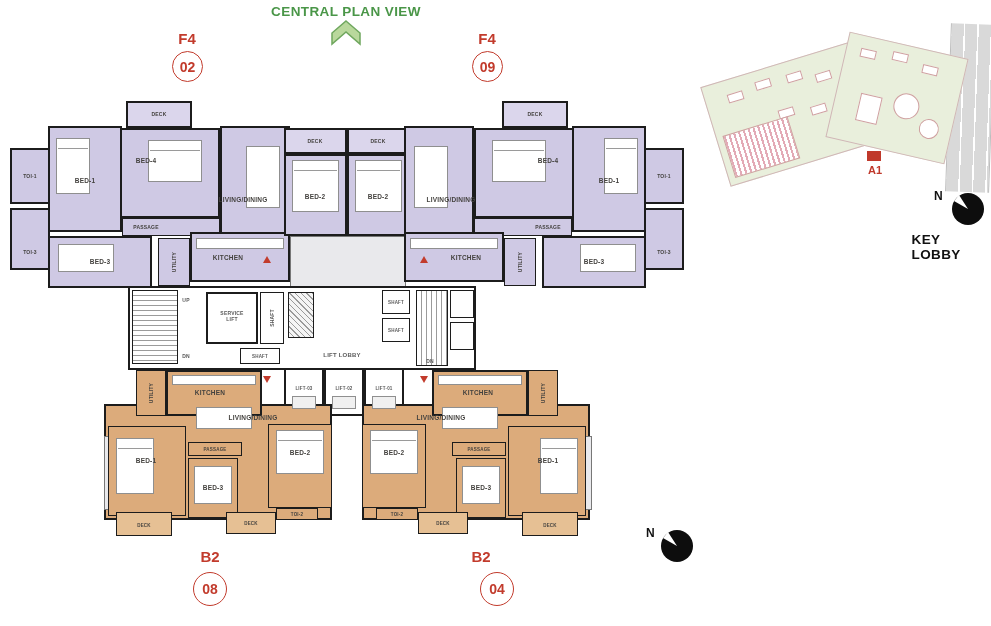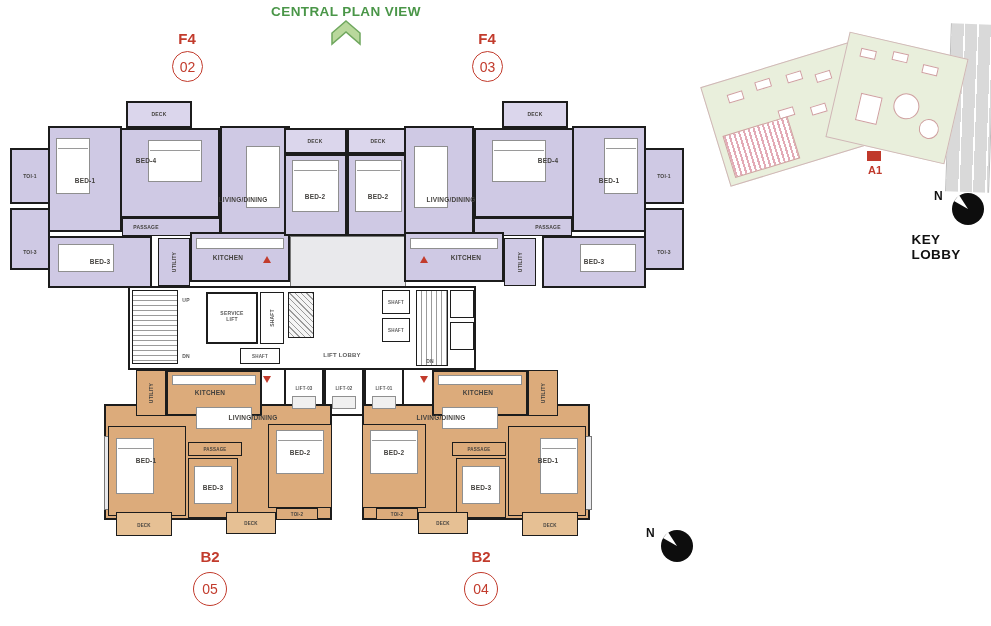--- a/index.html
+++ b/index.html
@@ -32,21 +32,21 @@
   
   .tri-up{position:absolute;width:0;height:0;border-left:4.5px solid transparent;
           border-right:4.5px solid transparent;border-bottom:7.5px solid #c23b2c;z-index:40;}
   .tri-down{position:absolute;width:0;height:0;border-left:4.5px solid transparent;
           border-right:4.5px solid transparent;border-top:7.5px solid #c23b2c;z-index:40;}
   
   .utype{position:absolute;color:#c23b2c;font-size:15px;font-weight:700;
          transform:translateX(-50%);z-index:50;}
   .badge{position:absolute;box-sizing:border-box;border:1.7px solid #c23b2c;border-radius:50%;
          color:#c23b2c;display:flex;align-items:center;justify-content:center;
-         font-size:14px;font-weight:400;background:#fff;z-index:50;}
+         font-size:14px;font-weight:700;background:#fff;z-index:50;}
   
   .parkview{position:absolute;left:346px;top:4px;transform:translateX(-50%);
             color:#4a9648;font-size:13.5px;font-weight:700;letter-spacing:.4px;z-index:50;}
   
   .parcel{position:absolute;background:#e9efdc;border:1px solid #d0b6b6;box-sizing:border-box;}
   .bldg{position:absolute;background:#fff;border:1px solid #cfa0a0;box-sizing:border-box;}
   .rows{position:absolute;background:repeating-linear-gradient(90deg,#e3aab6 0 2px,#fff 2px 5px);
         border:1px solid #cfa0a0;}
   .road{position:absolute;background:
         repeating-linear-gradient(90deg,#d9d9d9 0 12px,#ffffff 12px 13.5px);
@@ -65,25 +65,25 @@
   <div class="parkview">CENTRAL PLAN VIEW</div>
   <div style="position:absolute;left:331px;top:20px;z-index:50">
     <svg width="30" height="26" viewBox="0 0 30 26">
         <path d="M15 1 L29 13 L29 24 L15 12 L1 24 L1 13 Z" fill="#b9d89c" stroke="#6fa75e" stroke-width="1.5"></path>
       </svg>
   </div>
 
   <div class="utype" style="left:187px;top:30px">F4</div>
   <div class="badge" style="left:172px;top:51px;width:31px;height:31px">02</div>
   <div class="utype" style="left:487px;top:30px">F4</div>
-  <div class="badge" style="left:472px;top:51px;width:31px;height:31px">03</div>
+  <div class="badge" style="left:472px;top:51px;width:31px;height:31px">09</div>
   <div class="utype" style="left:210px;top:548px">B2</div>
-  <div class="badge" style="left:193px;top:572px;width:34px;height:34px">05</div>
+  <div class="badge" style="left:193px;top:572px;width:34px;height:34px">08</div>
   <div class="utype" style="left:481px;top:548px">B2</div>
-  <div class="badge" style="left:464px;top:572px;width:34px;height:34px">04</div>
+  <div class="badge" style="left:480px;top:572px;width:34px;height:34px">04</div>
 
   <div class="room f4l" style="left:126px;top:101px;width:66px;height:27px"></div>
   <div class="room f4" style="left:48px;top:126px;width:74px;height:106px"></div>
   <div class="room f4" style="left:10px;top:148px;width:40px;height:56px"></div>
   <div class="room f4" style="left:10px;top:208px;width:40px;height:62px"></div>
   <div class="room f4" style="left:48px;top:236px;width:104px;height:52px"></div>
   <div class="room f4" style="left:120px;top:128px;width:100px;height:90px"></div>
   <div class="room f4" style="left:220px;top:126px;width:70px;height:112px"></div>
   <div class="room f4 thin" style="left:122px;top:218px;width:98px;height:18px"></div>
   <div class="room f4" style="left:190px;top:232px;width:100px;height:50px"></div>

